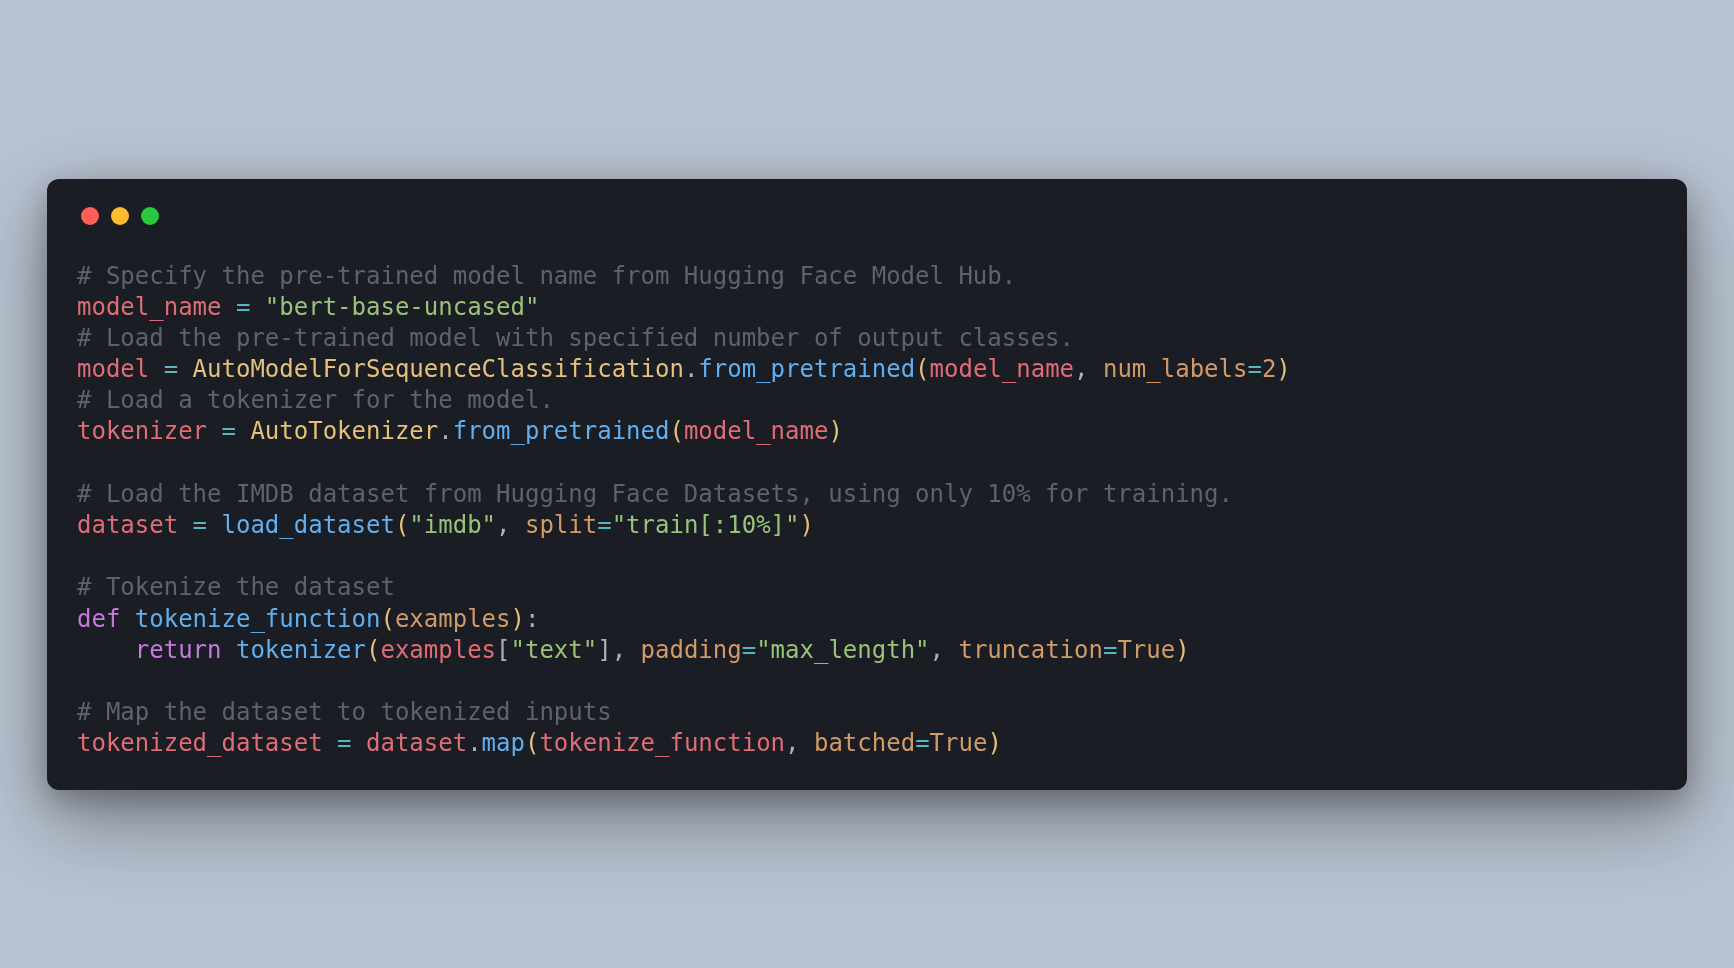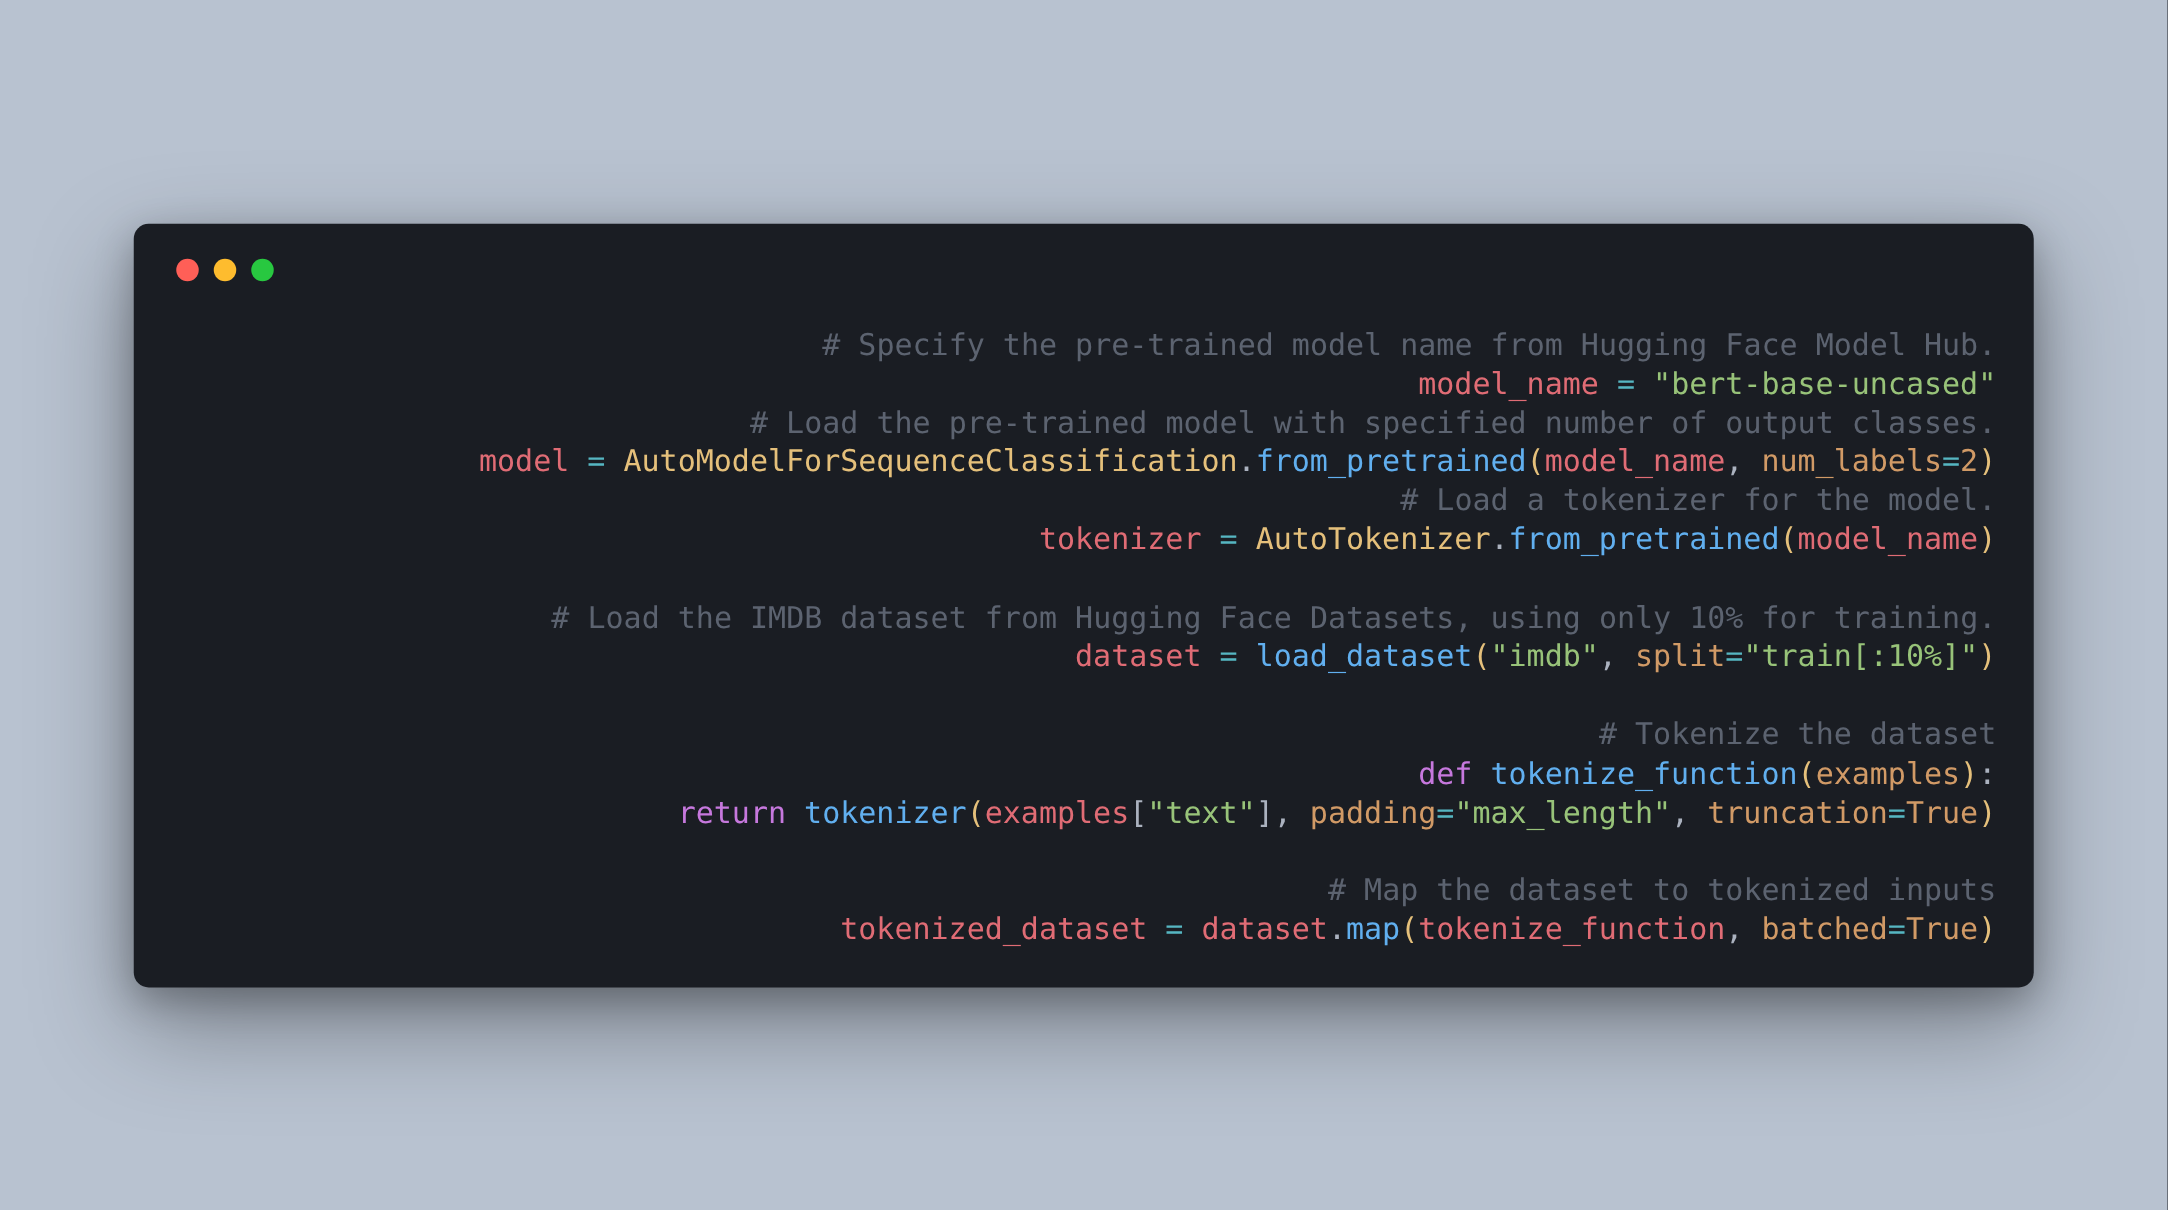--- a/index.html
+++ b/index.html
@@ -6,26 +6,25 @@
   body {
     background: #b8c2d0;
     width: 1734px;
     height: 968px;
     display: flex;
     align-items: center;
     justify-content: center;
     font-family: ui-monospace, SFMono-Regular, Menlo, Monaco, Consolas, monospace;
   }
   .code-window {
-    width: 1520px;
+    width: 1640px;
     background: #1a1d23;
     border-radius: 12px;
     box-shadow: 0 30px 80px rgba(0,0,0,0.35), 0 10px 30px rgba(0,0,0,0.25);
     padding: 28px 30px 30px 30px;
-    text-align: right;
   }
   .titlebar {
     display: flex;
     gap: 12px;
     margin-bottom: 36px;
     padding-left: 4px;
   }
   .dot { width: 18px; height: 18px; border-radius: 50%; }
   .dot.red { background: #ff5f57; }
   .dot.yellow { background: #febc2e; }

